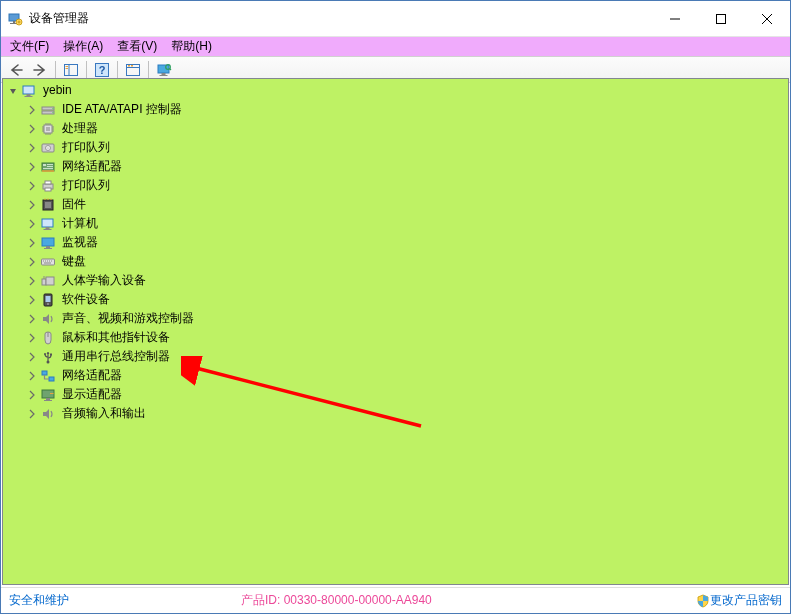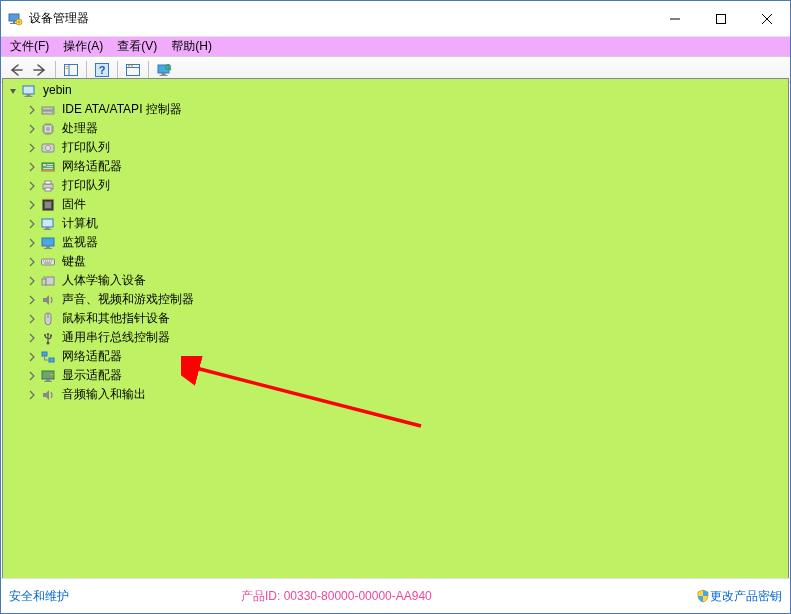--- a/index.html
+++ b/index.html
@@ -133,21 +133,21 @@
   
   .arrow-annot {
     position: absolute;
     pointer-events: none;
   }
 
   
   .bottom-strip {
     position: absolute;
     left: 0; right: 0; bottom: 0;
-    height: 35px;
+    height: 26px;
     background: #fff;
     border-top: 1px solid #e0e0e0;
     display: flex;
     align-items: center;
     font-size: 12px;
     padding: 0 8px;
     color: #0066cc;
   }
   .bottom-left-link {
     color: #0066cc;
@@ -464,20 +464,36 @@
       </div>
       <div class="tree-row">
         <span class="indent"></span>
         <span class="expander">
           <svg width="10" height="10" viewBox="0 0 10 10">
             <path d="M3 1 L7 5 L3 9" fill="none" stroke="#6b6b6b" stroke-width="1.2"></path>
           </svg>
         </span>
         <span class="node-icon">
           <svg width="16" height="16" viewBox="0 0 16 16">
+            <rect x="4" y="2" width="8" height="12" rx="1" fill="#555" stroke="#222"></rect>
+            <rect x="5.5" y="4" width="5" height="6" fill="#aaccee"></rect>
+            <circle cx="8" cy="12" r="0.8" fill="#ccc"></circle>
+          </svg>
+        </span>
+        <span class="node-label">软件设备</span>
+      </div>
+      <div class="tree-row">
+        <span class="indent"></span>
+        <span class="expander">
+          <svg width="10" height="10" viewBox="0 0 10 10">
+            <path d="M3 1 L7 5 L3 9" fill="none" stroke="#6b6b6b" stroke-width="1.2"></path>
+          </svg>
+        </span>
+        <span class="node-icon">
+          <svg width="16" height="16" viewBox="0 0 16 16">
             <path d="M3 6 L6 6 L9 3 L9 13 L6 10 L3 10 Z" fill="#888"></path>
             <path d="M11 5 Q13 8 11 11" fill="none" stroke="#888" stroke-width="1.2"></path>
           </svg>
         </span>
         <span class="node-label">声音、视频和游戏控制器</span>
       </div>
       <div class="tree-row">
         <span class="indent"></span>
         <span class="expander">
           <svg width="10" height="10" viewBox="0 0 10 10">

